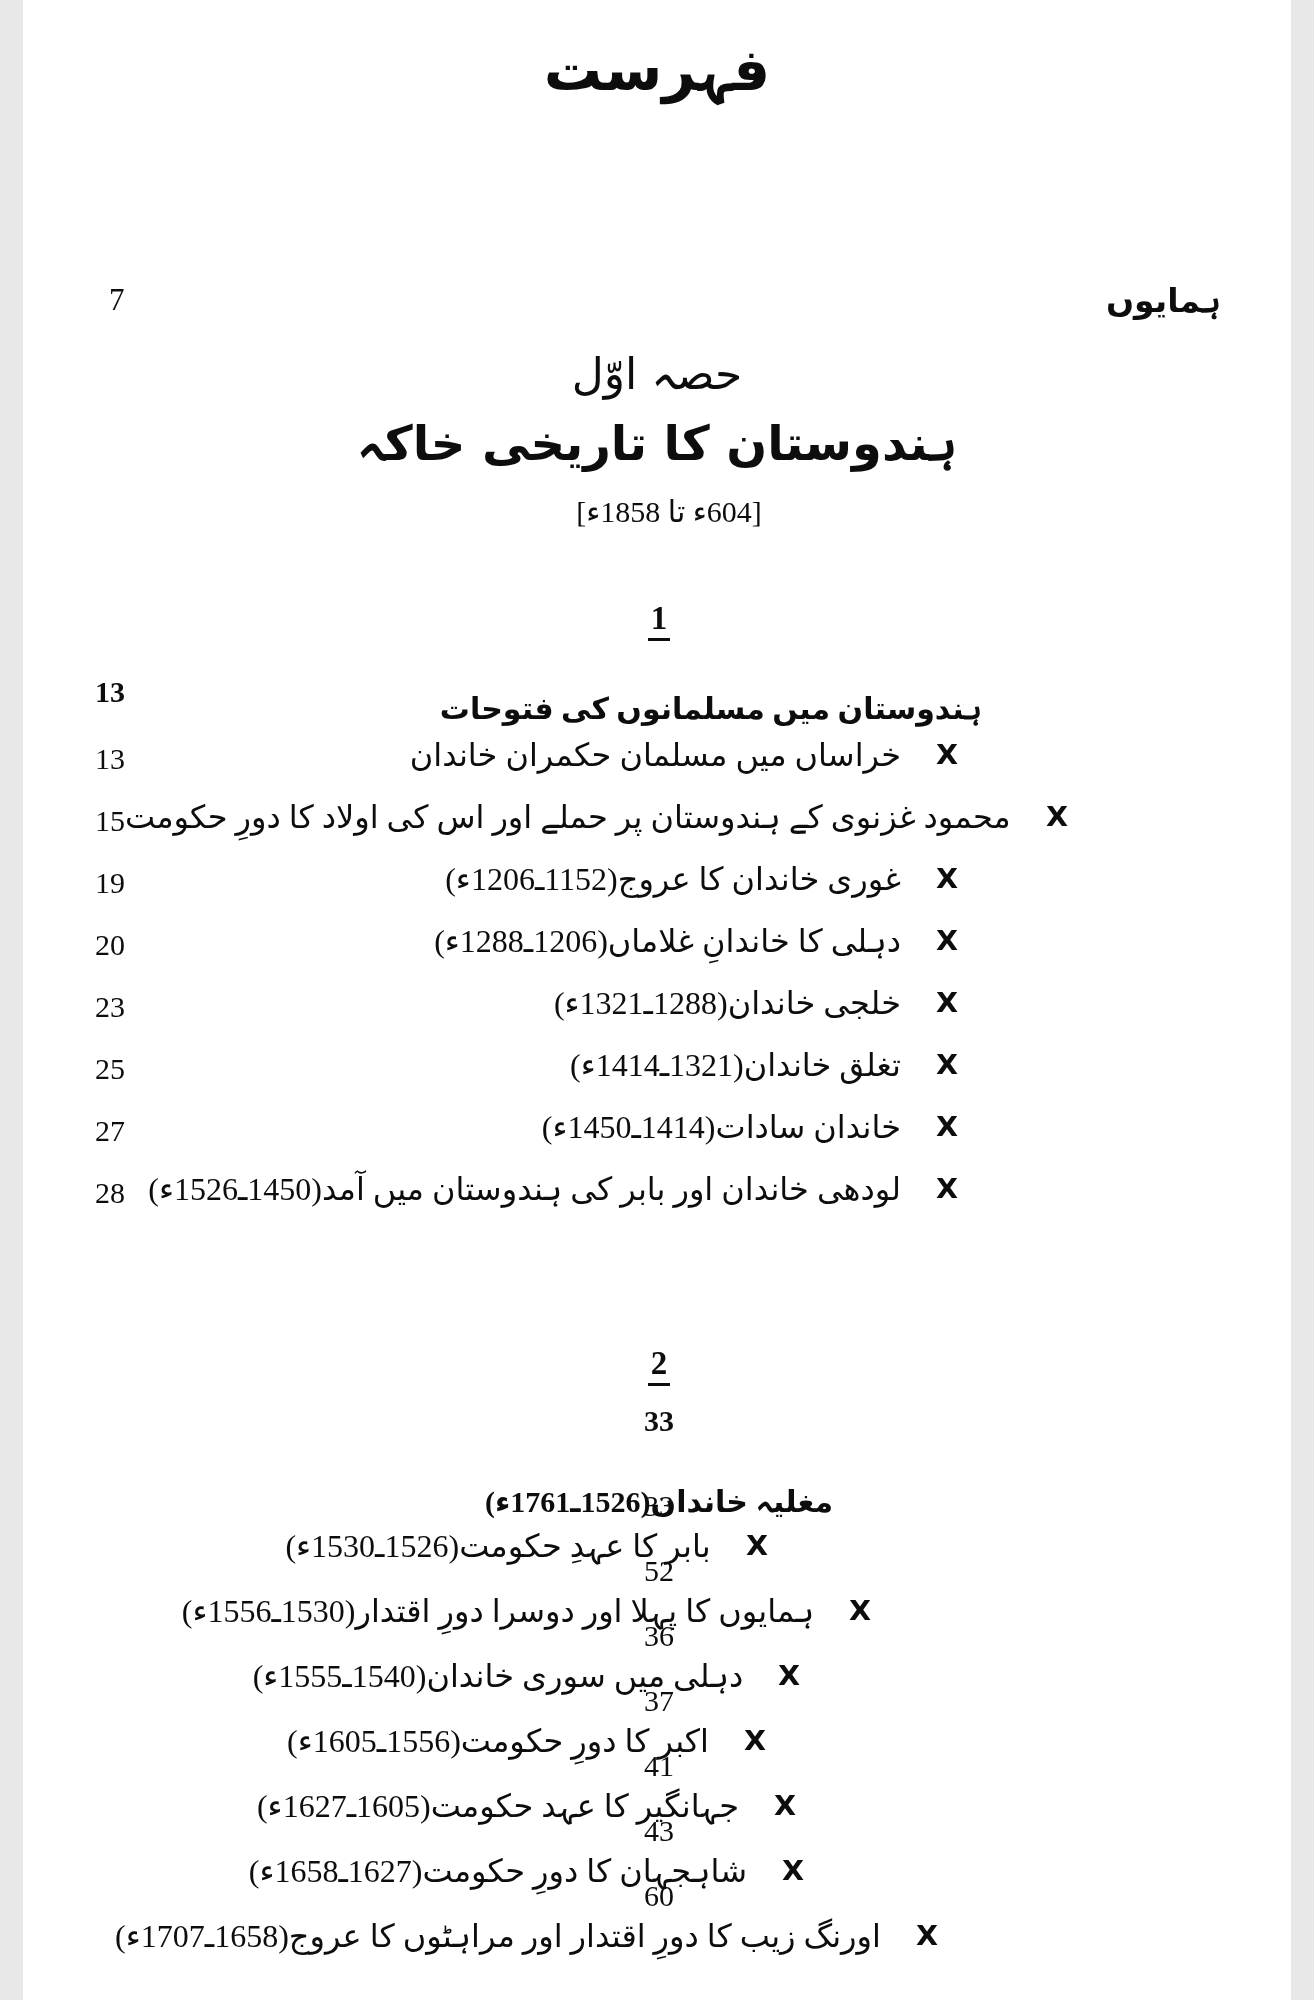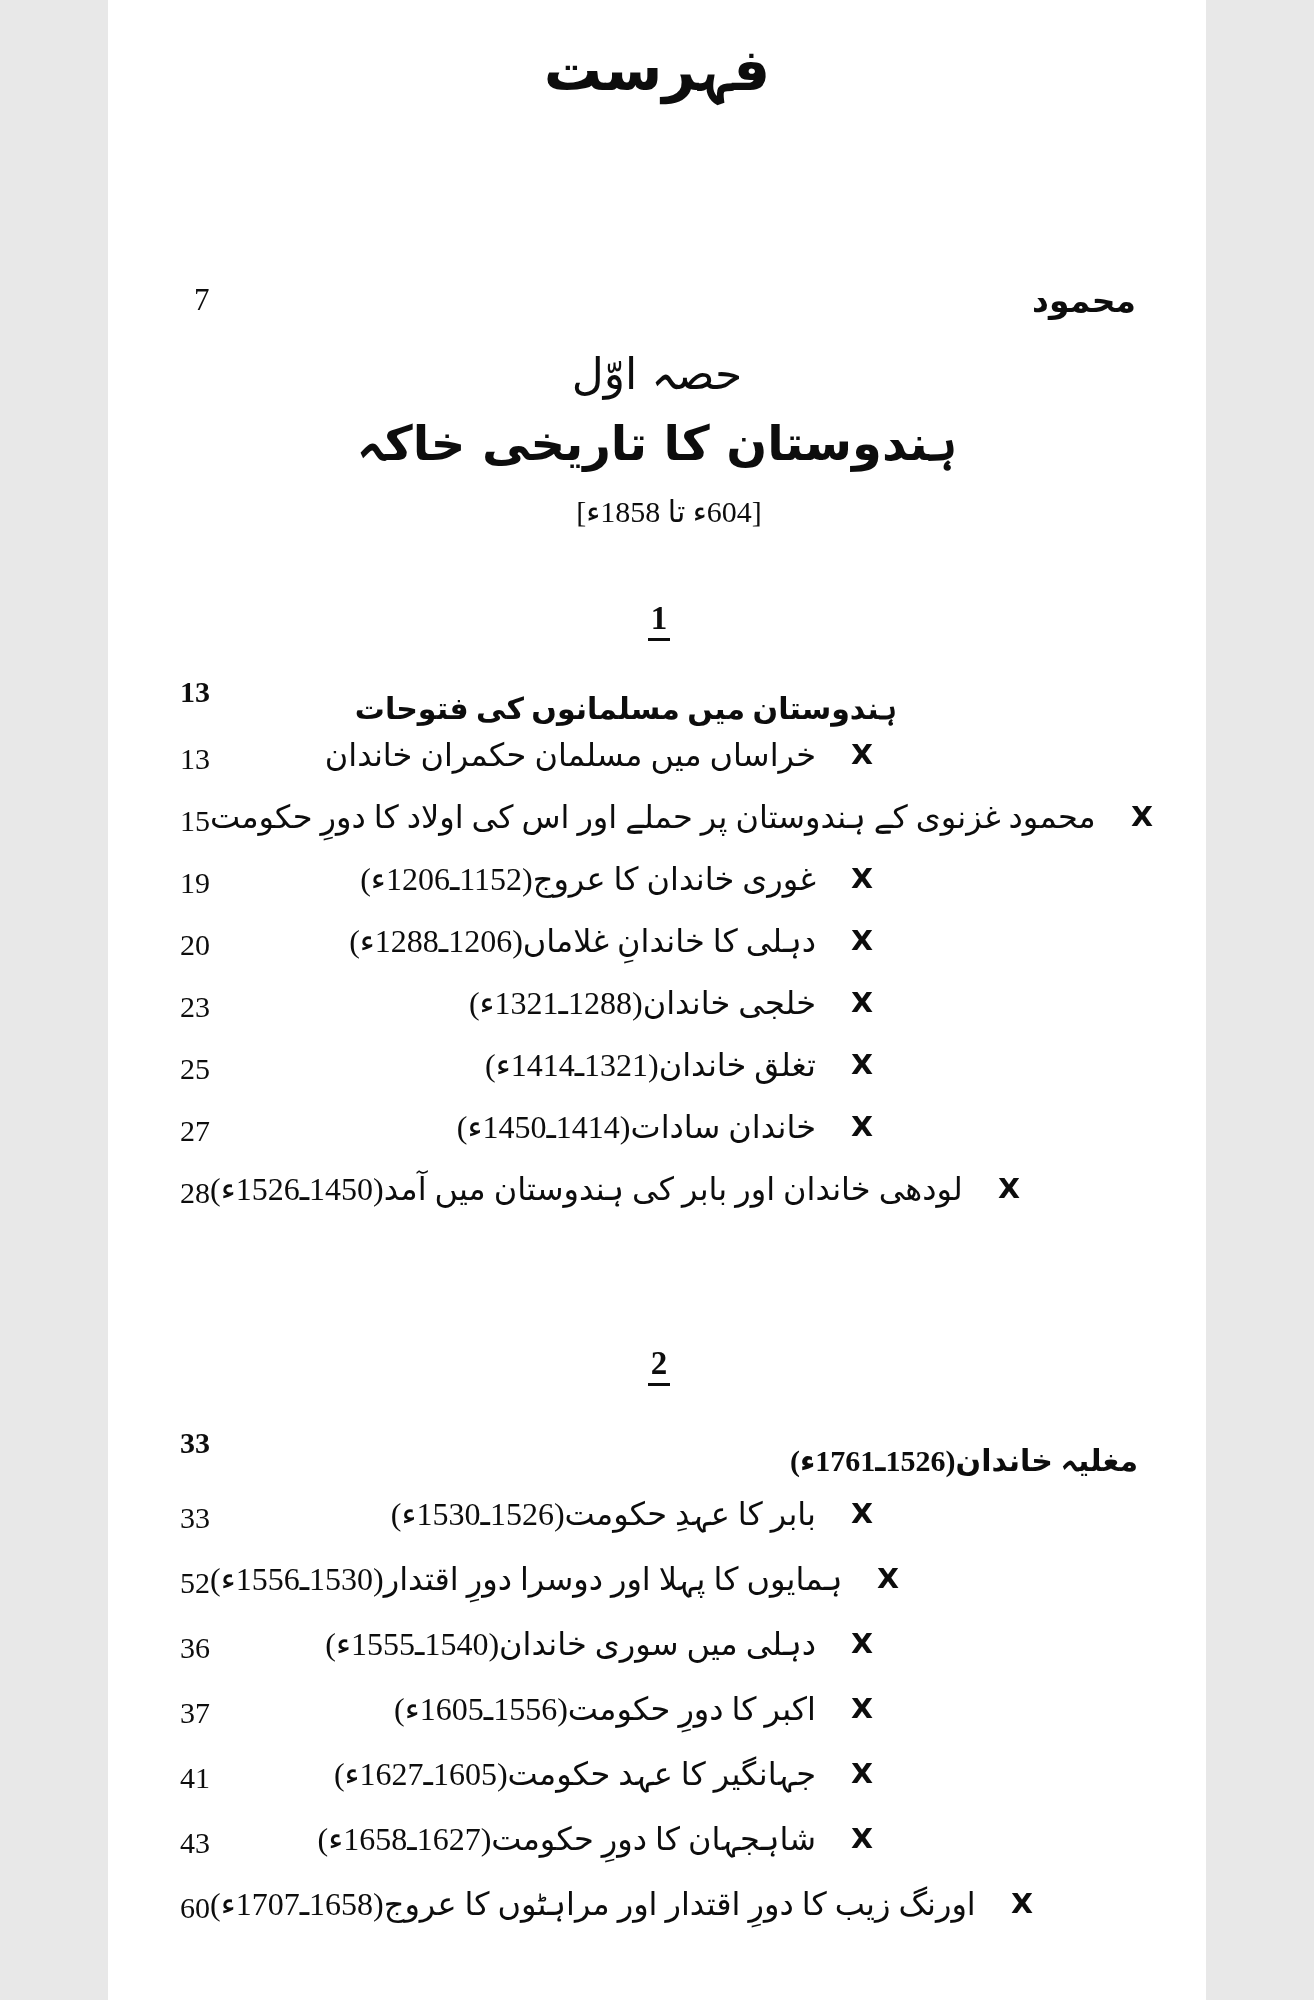--- a/index.html
+++ b/index.html
@@ -1,18 +1,18 @@
 <!DOCTYPE html>
 <html lang="ur"><head>
 <meta charset="utf-8">
 <style>
   html,body{margin:0;padding:0;background:#e8e8e8;}
   .page{
     position:relative;
-    width:1098px;height:2000px;
+    width:1268px;height:2000px;
     background:#ffffff;
     color:#0d0d0d;
     margin:0 auto;
     overflow:hidden;
     font-family:"DejaVu Sans",sans-serif;
   }
 
   
   .book-title{
     position:absolute;top:36px;left:0;right:0;
@@ -61,21 +61,21 @@
     border-bottom:3px solid #0d0d0d;
     padding:0 3px 2px 3px;
   }
   .toc-row{
     display:flex;direction:ltr;
     justify-content:space-between;align-items:center;
     white-space:nowrap;
   }
   .sec1 .toc-row{height:62px;}
   .sec1 .toc-row.head{height:72px;}
-  .sec2 .toc-row{height:65px;}
+  .sec2 .toc-row{height:65px;flex-direction:column;}
   .sec2 .toc-row.head{height:85px;}
   .sec2 .sec-num-wrap{margin-top:125px;}
 
   .page-num{
     font-family:"Liberation Serif","DejaVu Serif",serif;
     font-size:30px;
     margin-top:7px;
   }
   .toc-row.head .page-num{font-weight:700;}
 
@@ -98,21 +98,21 @@
   }
 </style>
 </head>
 <body>
 
 <div class="page">
 
   <div class="book-title">فہرست</div>
 
   <div class="intro-row">
-    <span class="intro-label">محمود</span>
+    <span class="intro-label">ہمایوں</span>
     <span class="intro-page">7</span>
   </div>
 
   <div class="part-block">
     <div class="part-line1">حصہ اوّل</div>
     <div class="part-line2">ہندوستان کا تاریخی خاکہ</div>
     <div class="part-line3">[604ء تا 1858ء]</div>
   </div>
 
   <div class="toc">

